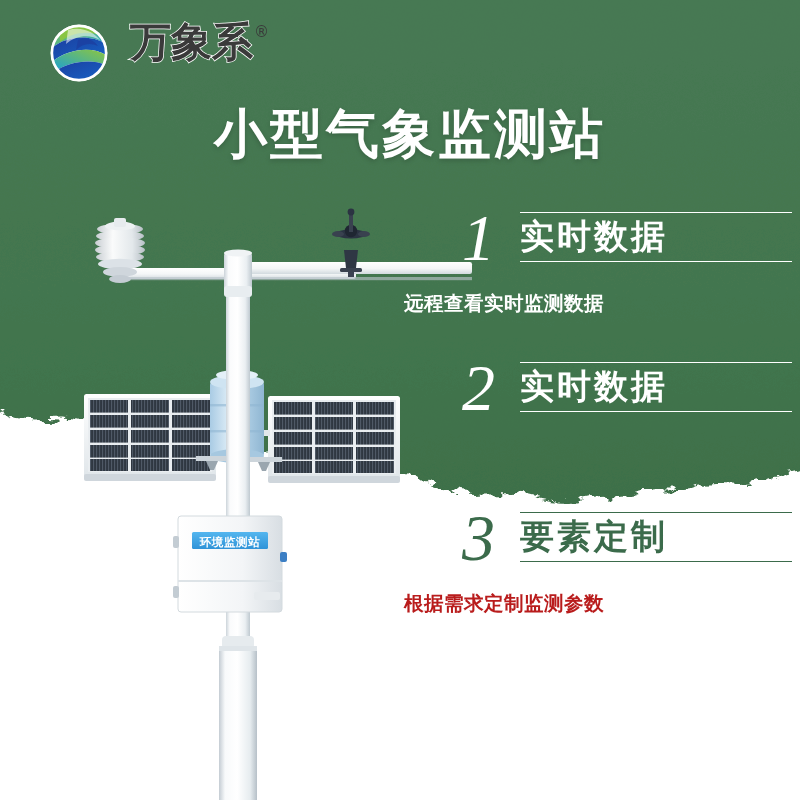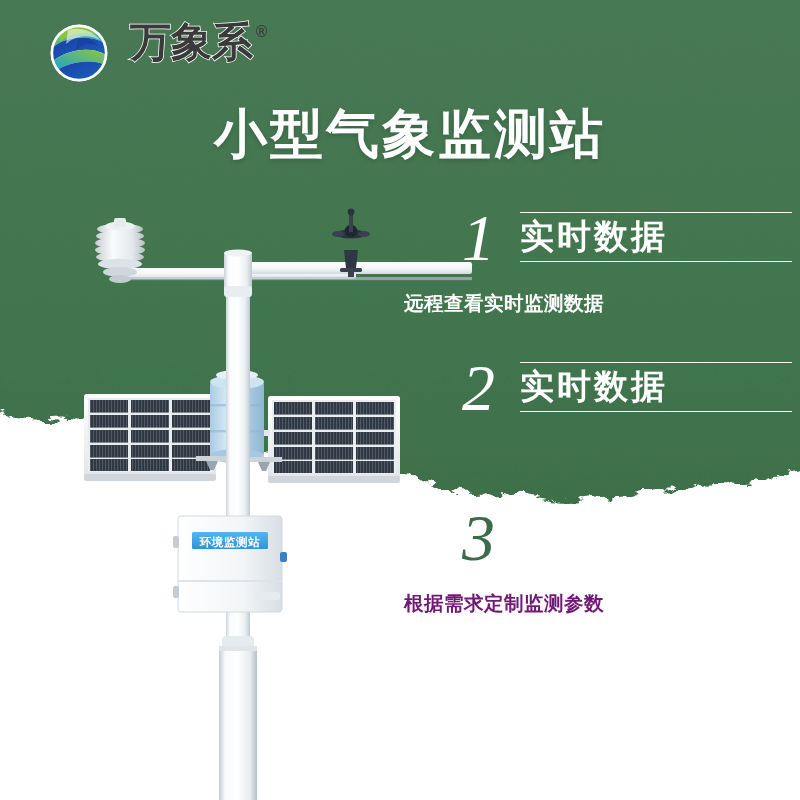--- a/index.html
+++ b/index.html
@@ -67,21 +67,21 @@
     border-bottom:1.6px solid currentColor;
     font-family:"DejaVu Sans","Liberation Sans",sans-serif;
   }
   .feature-sub {
     margin-top:21px; font-size:19.5px; font-weight:bold; letter-spacing:0.5px;
     margin-left:-58px; white-space:nowrap;
     font-family:"DejaVu Sans","Liberation Sans",sans-serif;
   }
   .on-green { color:#ffffff; }
   .on-white { color:#3b6b4b; }
-  .on-white .feature-sub { color:#701a75; }
+  .on-white .feature-sub { color:#b91c1c; }
 
   
   .station { position:absolute; left:0; top:0; width:800px; height:800px; z-index:4; }
   .station.front { z-index:8; }
 </style>
 </head>
 <body>
 
 <div id="poster">
 
@@ -377,19 +377,22 @@
         <div class="feature-num">2</div>
         <div class="feature-body">
           <div class="feature-title">实时数据</div>
         </div>
       </div>
     </div>
 
     <div class="feature on-white">
       <div class="feature-row">
         <div class="feature-num">3</div>
+        <div class="feature-body">
+          <div class="feature-title">要素定制</div>
+        </div>
       </div>
       <div class="feature-sub">根据需求定制监测参数</div>
     </div>
 
   </div>
 
 </div>
 
 </body></html>

